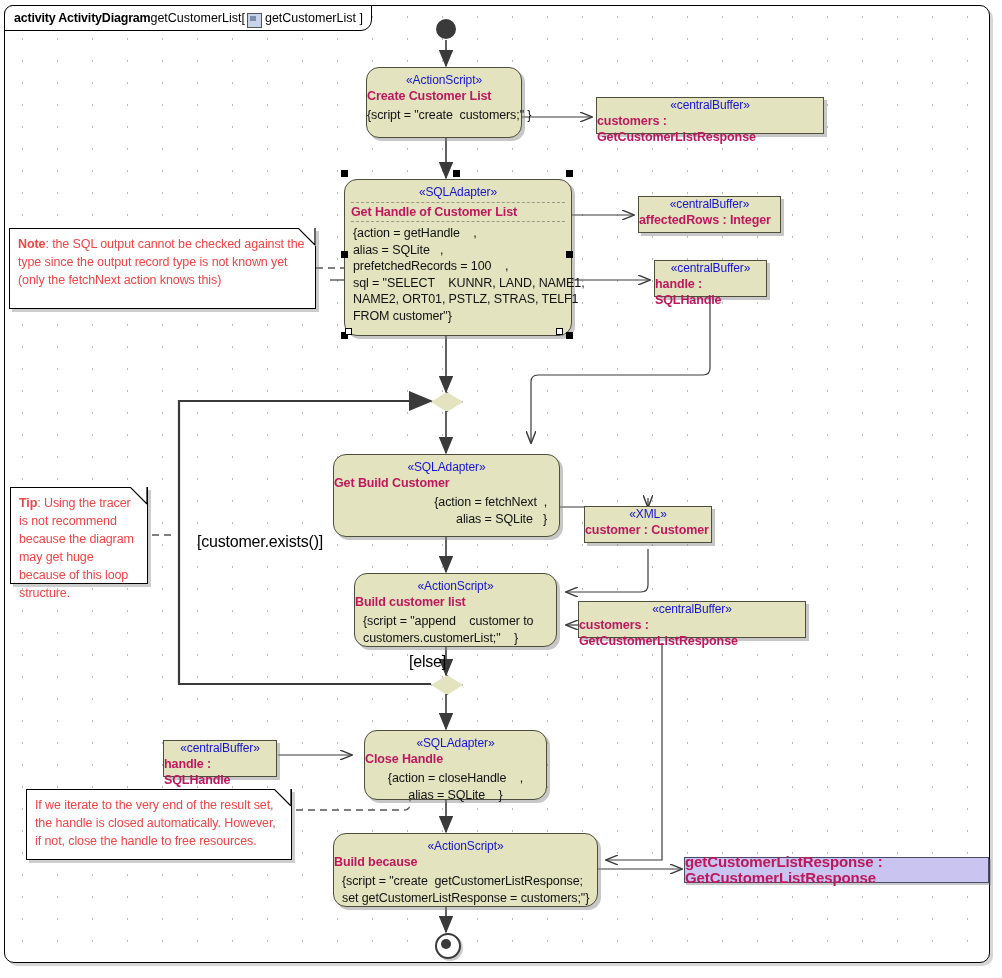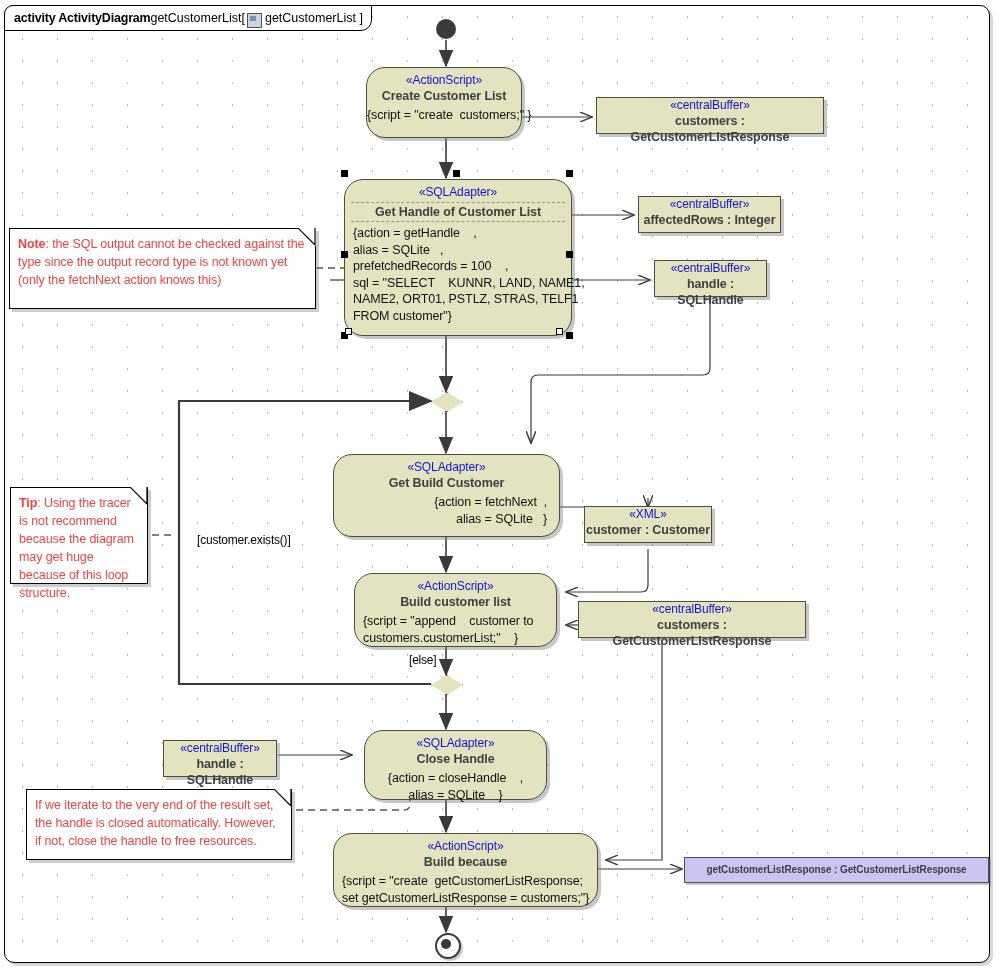--- a/index.html
+++ b/index.html
@@ -52,35 +52,35 @@
 
   
   .node{
     position:absolute;box-sizing:border-box;
     background:#e3e3c0;
     border:1.4px solid #4e4e3c;
     color:#000;
     box-shadow:3px 3px 0 rgba(130,130,130,0.45);
   }
   .action{
-    border-radius:19px;
+    border-radius:13px;
     padding-top:5px;
   }
   .buffer{border-radius:0;}
   .outparam{
     background:#c9c4f0;border:1.4px solid #4a4a6a;border-radius:0;
     box-shadow:2px 2px 0 rgba(130,130,130,0.45);
   }
   .stereo{
     color:#1414d2;font-size:12px;text-align:center;
     letter-spacing:-0.1px;line-height:15px;
   }
   .nodename{
-    font-weight:bold;font-size:12.5px;text-align:center;
-    letter-spacing:-0.1px;line-height:16px;color:#404040;
+    font-weight:bold;font-size:12.5px;text-align:left;
+    letter-spacing:-0.1px;line-height:16px;color:#be185d;
   }
   .nodename.dashed{
     border-top:1px dashed #9a9a84;border-bottom:1px dashed #9a9a84;
     margin:2px 6px 0 6px;padding:1px 0 1px 0;
   }
   .props{
     font-size:12.5px;line-height:16.5px;color:#111;
     letter-spacing:-0.1px;
     white-space:pre;
   }
@@ -127,21 +127,21 @@
   .diamond{
     position:absolute;width:30px;height:18px;
     background:#e3e3c0;border:1.3px solid #4e4e3c;
     transform:none;
     clip-path:polygon(50% 0,100% 50%,50% 100%,0 50%);
     filter:drop-shadow(2px 2px 0 rgba(130,130,130,0.45));
   }
 
   
   .edgelabel{
-    position:absolute;font-size:12px;color:#000;
+    position:absolute;font-size:16px;color:#000;
     letter-spacing:-0.2px;white-space:nowrap;
     background:transparent;
   }
 
   
   .handle{
     position:absolute;width:7px;height:7px;background:#000;
   }
   .handle.open{
     background:#ffffff;border:1.6px solid #000;width:5px;height:5px;
@@ -307,21 +307,21 @@
     <div class="stereo">«centralBuffer»</div>
     <div class="nodename">customers : GetCustomerListResponse</div>
   </div>
 
   <div class="node buffer" style="left:163px;top:740px;width:114px;height:37px;">
     <div class="stereo">«centralBuffer»</div>
     <div class="nodename">handle : SQLHandle</div>
   </div>
 
   <div class="outparam" style="position:absolute;left:684px;top:857px;width:303px;height:24px;display:flex;align-items:center;justify-content:center;">
-    <span class="nodename" style="font-size:10px;">getCustomerListResponse : GetCustomerListResponse</span>
+    <span class="nodename" style="font-size:15px;">getCustomerListResponse : GetCustomerListResponse</span>
   </div>
 
   <div class="note" style="left:9px;top:228px;width:307px;height:81px;">
     <div class="foldcut"></div>
     <div class="fold" style="width:0;height:0;border:none;">
       <svg width="18" height="18" style="position:absolute;right:0;top:0;">
         <path d="M0,0 L17,17 L17,0 z" fill="#ffffff"></path>
         <path d="M0,0 L17,17 M17,0 L17,17" stroke="#000" stroke-width="1.2" fill="none"></path>
       </svg>
     </div>

